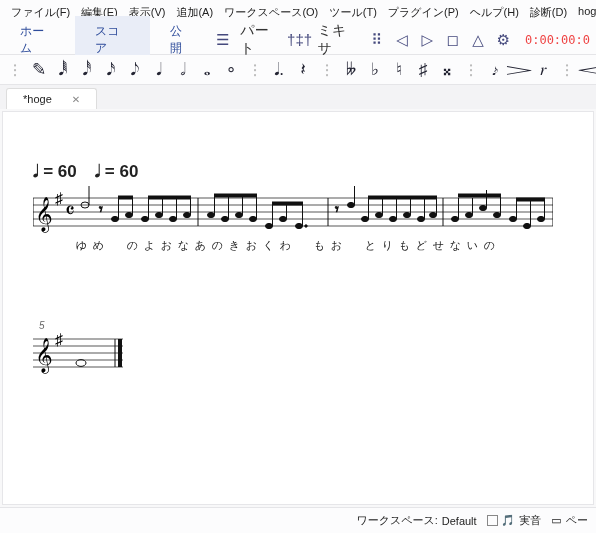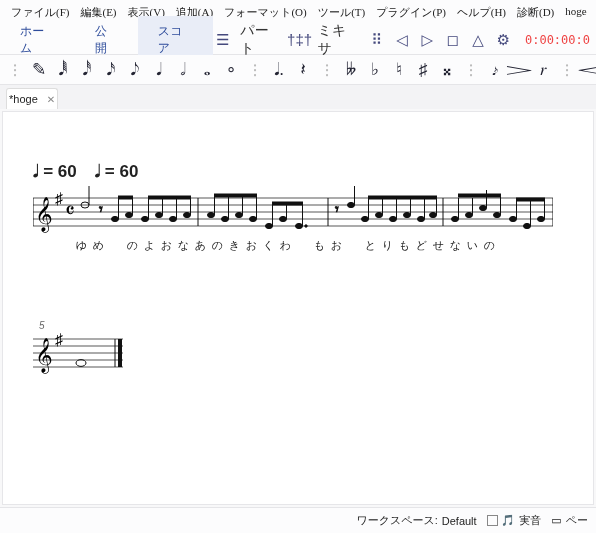--- a/index.html
+++ b/index.html
@@ -1,32 +1,32 @@
 <!DOCTYPE html>
 <html><head>
 <meta charset="utf-8">
 <style>
 * { box-sizing: border-box; margin: 0; padding: 0; }
 body { font-family: "Segoe UI", "Meiryo", sans-serif; font-size: 12px; background: #f8f8f9; color: #222; width: 596px; height: 533px; overflow: hidden; display: flex; flex-direction: column; }
 .menubar { display: flex; gap: 1px; padding: 3px 6px; background: #fcfcfd; font-size: 11px; }
-.menubar span { padding: 2px 5px; cursor: pointer; white-space: nowrap; font-family: Liberation Serif, serif; }
+.menubar span { padding: 2px 5px; cursor: pointer; white-space: nowrap; }
 .topbar { display: flex; align-items: center; background: #fcfcfd; border-bottom: 1px solid #e5e5e8; height: 30px; }
 .tabs-nav { display: flex; }
 .tabs-nav .navtab { padding: 7px 20px; cursor: pointer; color: #2e4c9b; font-size: 12px; }
 .tabs-nav .navtab.active { background: #e9edf7; }
 .spacer { flex: 1; }
 .rtools { display: flex; align-items: center; gap: 6px; padding-right: 6px; }
 .rtools .ibtn { width: 20px; height: 20px; display: flex; align-items: center; justify-content: center; color: #45497d; cursor: pointer; font-size: 15px; line-height: 1; }
 .rtools .textbtn { font-size: 14px; color: #333; padding: 0 2px; cursor: pointer; }
 .timecode { font-size: 12px; color: #ef4444; padding-left: 6px; font-family: monospace; }
 .toolbar { display: flex; align-items: center; background: #fcfcfd; height: 30px; padding: 0 6px; gap: 6px; border-bottom: 1px solid #e5e5e8; }
 .toolbar .tbtn { min-width: 18px; height: 22px; display: flex; align-items: center; justify-content: center; font-size: 17px; color: #232433; cursor: pointer; font-family: serif; }
 .toolbar .sep { color: #bbb; width: 6px; text-align: center; }
 .doc-tabs { display: flex; background: #f3f3f5; height: 24px; align-items: flex-end; padding-left: 6px; }
-.doc-tab { background: #fff; padding: 4px 2px; font-size: 11px; border: 1px solid #ddd; border-bottom: none; display: flex; align-items: center; gap: 9px; border-radius: 3px 3px 0 0; }
+.doc-tab { background: #fff; padding: 4px 16px; font-size: 11px; border: 1px solid #ddd; border-bottom: none; display: flex; align-items: center; gap: 20px; border-radius: 3px 3px 0 0; }
 .doc-tab .x { color: #888; cursor: pointer; font-size: 10px; }
 .canvas { flex: 1; background: #fff; border: 1px solid #e6e6e9; margin: 2px; overflow: hidden; position: relative; }
 .score-page { position: absolute; left: 30px; top: 50px; width: 540px; }
 .tempo-row { font-size: 17px; font-weight: bold; margin-bottom: 4px; display: flex; gap: 18px; }
 .staff { position: relative; height: 64px; }
 .stafflines line { stroke: #101010; stroke-width: 0.7; }
 .note { stroke: #111; fill: #111; }
 .beam { fill: #111; }
 .lyrics { position: absolute; top: 52px; left: 42px; font-size: 11px; display: flex; gap: 4px; white-space: nowrap; }
 .lyrics span { display: inline-block; min-width: 13px; text-align: center; }
@@ -38,33 +38,33 @@
 svg { display: block; }
 </style>
 </head>
 <body>
 
 <div class="menubar">
   <span>ファイル(F)</span>
   <span>編集(E)</span>
   <span>表示(V)</span>
   <span>追加(A)</span>
-  <span>フォーマット(O)</span>
+  <span>ワークスペース(O)</span>
   <span>ツール(T)</span>
   <span>プラグイン(P)</span>
   <span>ヘルプ(H)</span>
   <span>診断(D)</span>
   <span>hoge</span>
 </div>
 
 <div class="topbar">
   <div class="tabs-nav">
     <div class="navtab">ホーム</div>
+    <div class="navtab active">スコア</div>
     <div class="navtab">公開</div>
-    <div class="navtab active">スコア</div>
   </div>
   <div class="spacer"></div>
   <div class="rtools">
     <div class="ibtn">☰</div>
     <div class="textbtn">パート</div>
     <div class="ibtn">†‡†</div>
     <div class="textbtn">ミキサ</div>
     <div class="ibtn">⠿</div>
     <div class="ibtn">◁</div>
     <div class="ibtn">▷</div>

